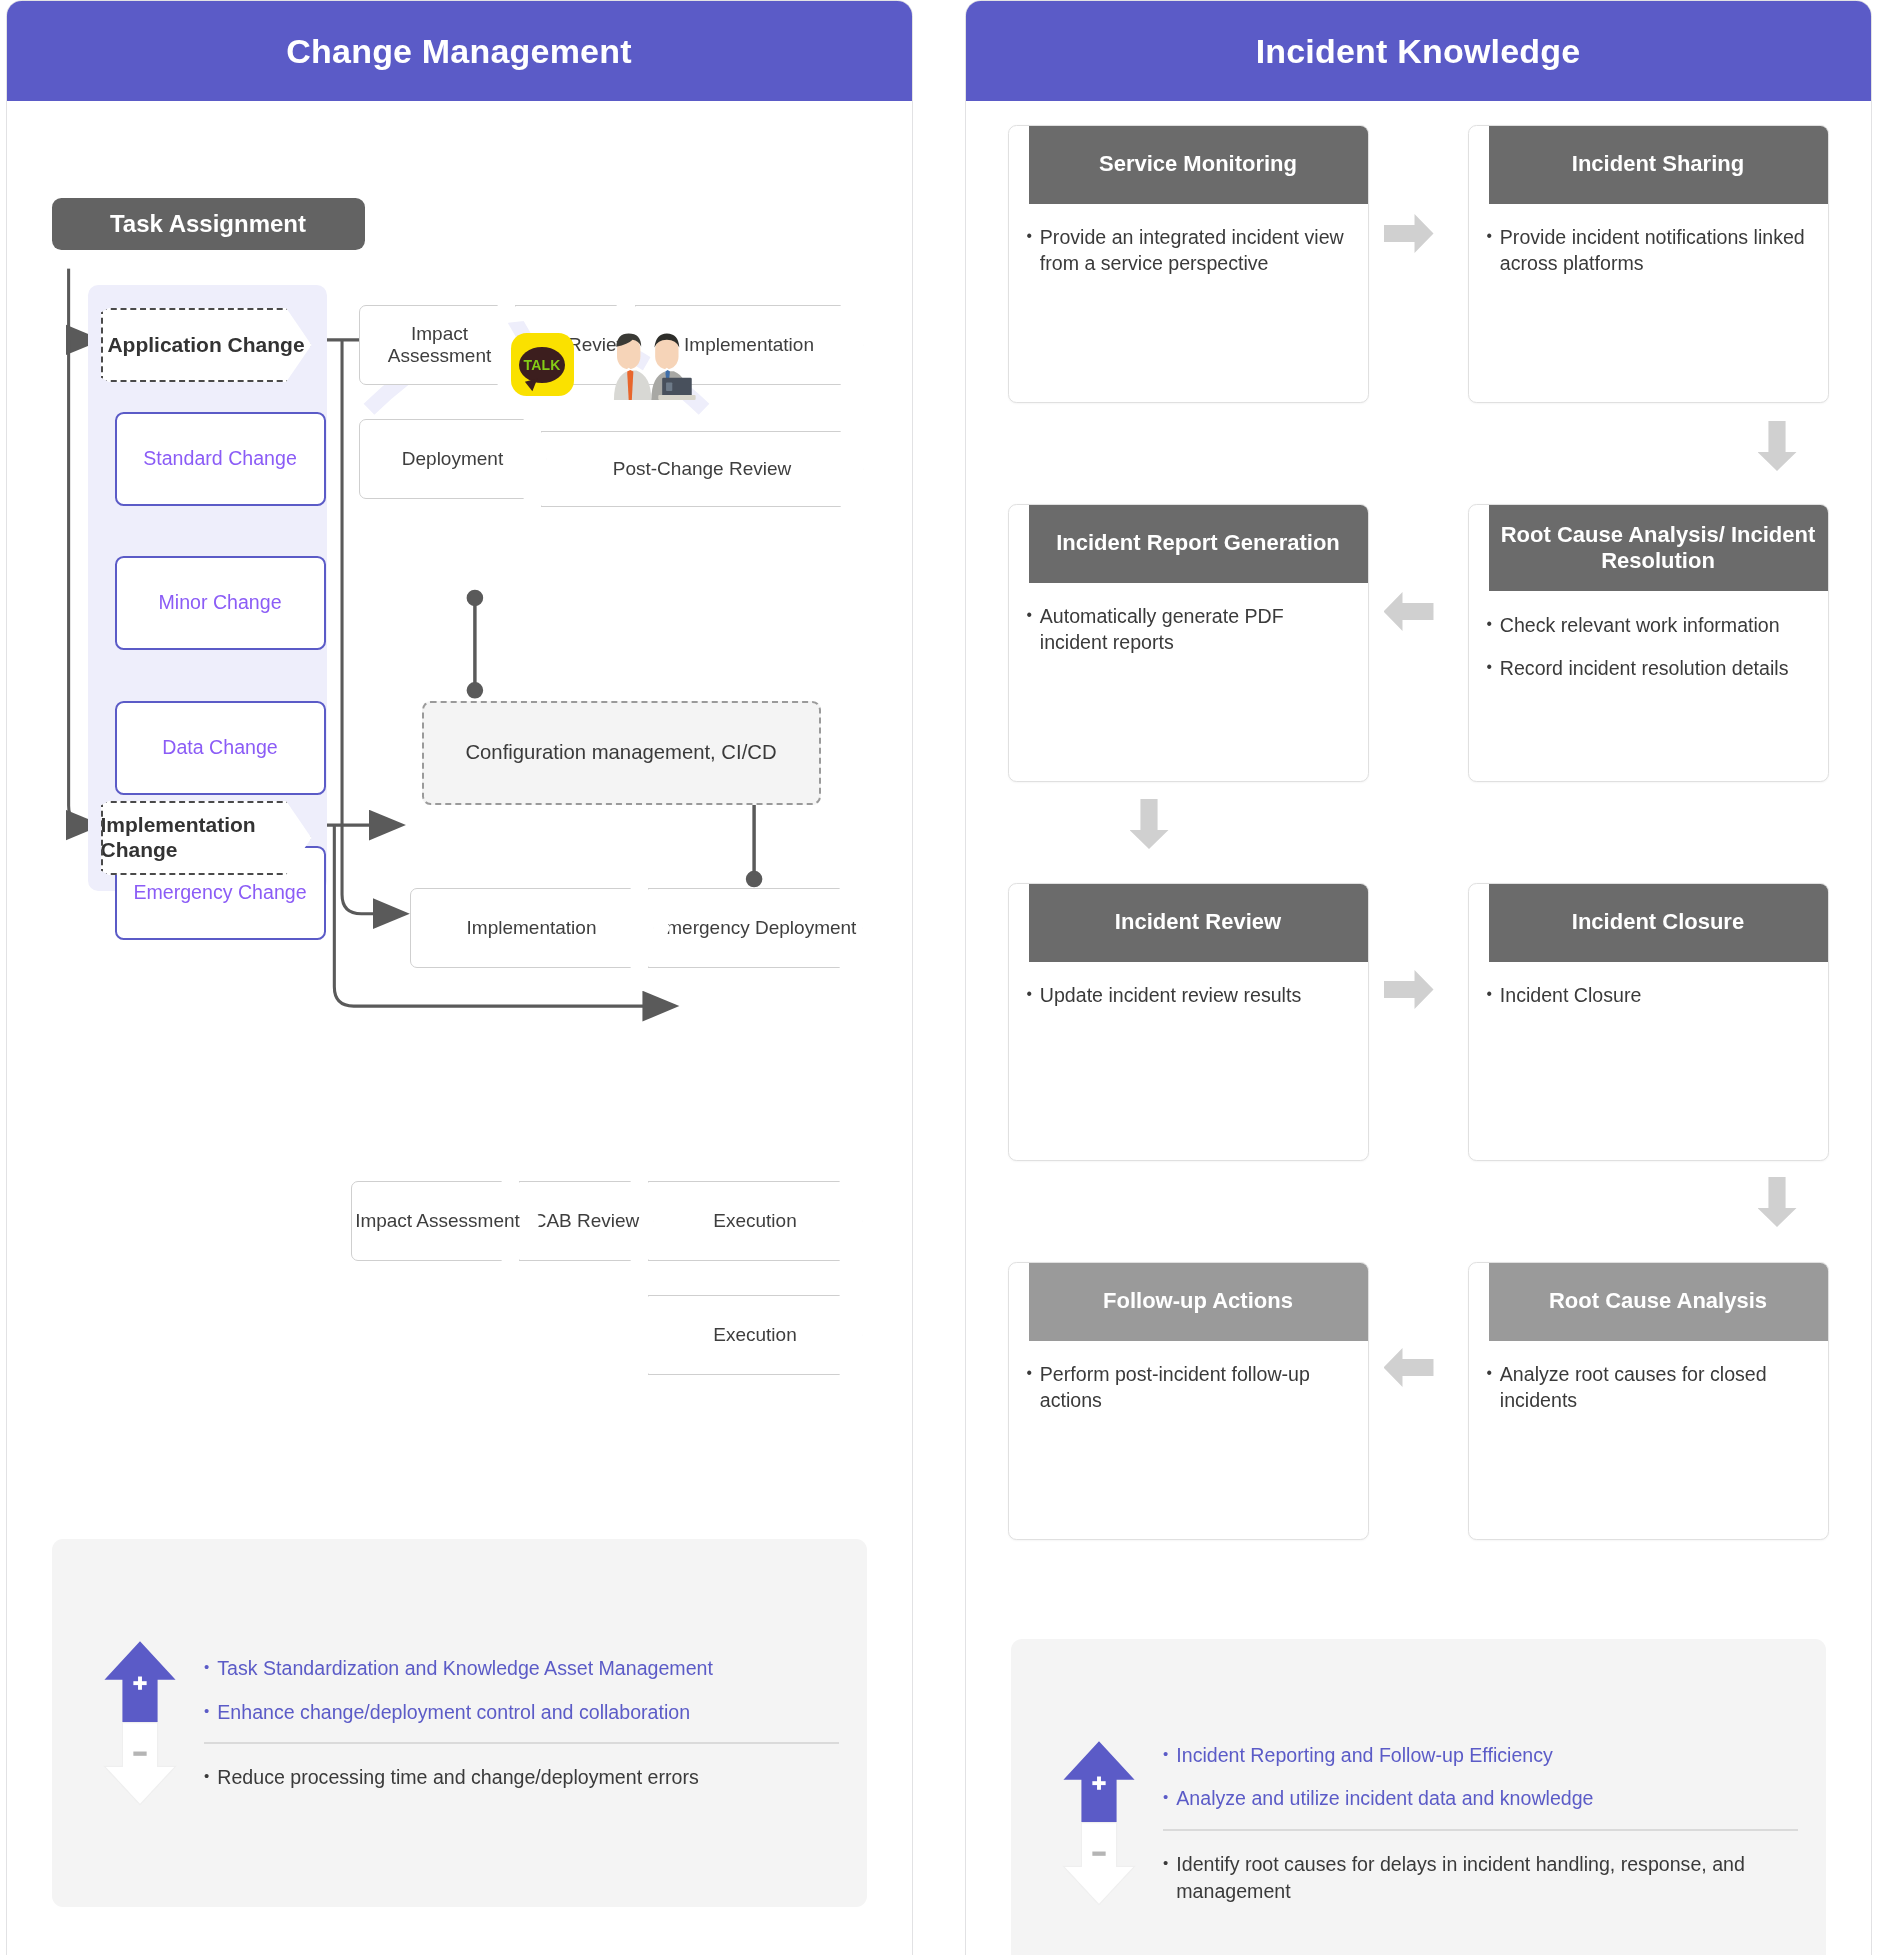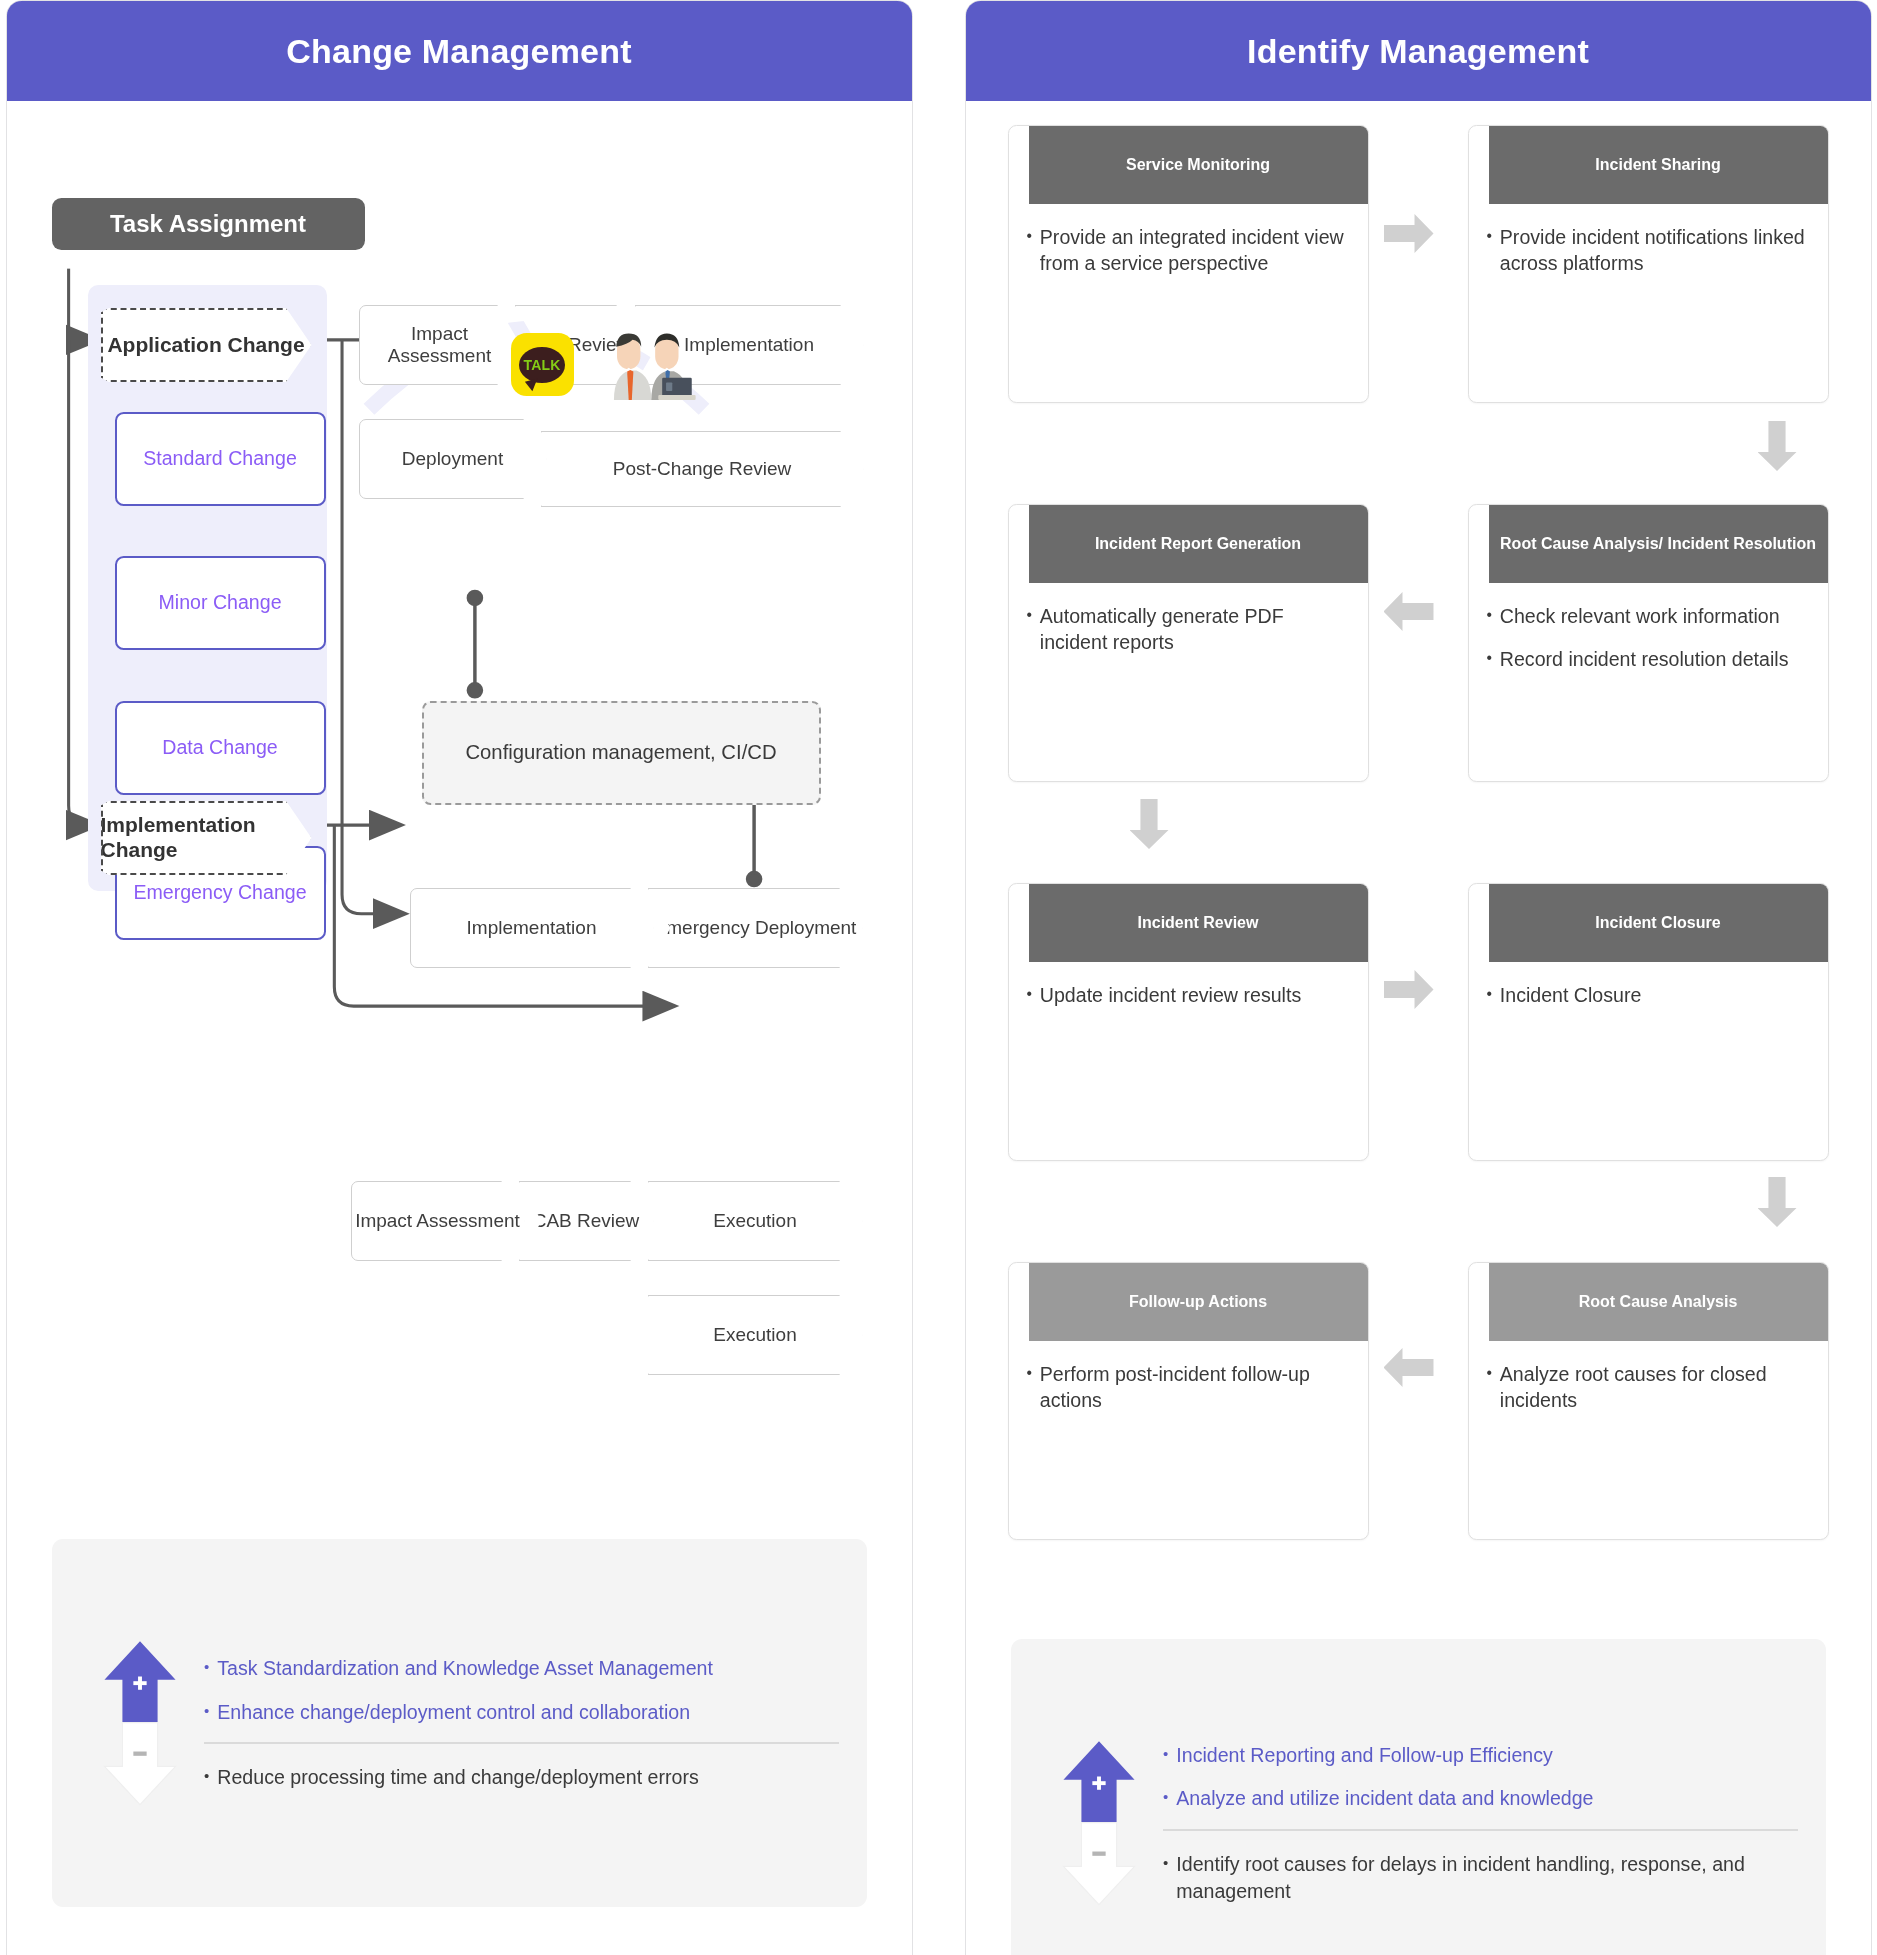--- a/index.html
+++ b/index.html
@@ -195,21 +195,21 @@
     border: 1.2px solid #e0e0e0;
     border-radius: 8.6px;
     overflow: hidden;
     height: 278px;
     display: flex; flex-direction: column;
     box-shadow: 0 0.8px 2px rgba(0,0,0,0.04);
   }
   .im-card .head {
     background: #6b6b6b;
     color: #ffffff;
-    font-size: 16px; font-weight: bold;
+    font-size: 22px; font-weight: bold;
     text-align: center;
     padding: 17px 6px;
     line-height: 1.2;
     min-height: 78px;
     display: flex; align-items: center; justify-content: center; margin-left: 20px;
   }
   .im-card.light .head { background: #9a9a9a; }
   .im-card .body { padding: 20.3px 18px 11.7px 18px; flex: 1; }
   .im-bullet {
     display: flex; font-size: 19.6px; color: #3a3a3a;
@@ -407,21 +407,21 @@
             <span class="dot">•</span>
             <span>Reduce processing time and change/deployment errors</span>
           </div>
         </div>
       </div>
     </div>
   </section>
 
   <section class="panel">
     <div class="panel-header">
-      <h1 class="panel-title">Identify Management</h1>
+      <h1 class="panel-title">Incident Knowledge</h1>
     </div>
 
     <div class="panel-body">
 
       <div class="im-grid">
 
         <div class="im-card">
           <div class="head">Service Monitoring</div>
           <div class="body">
             <div class="im-bullet">

